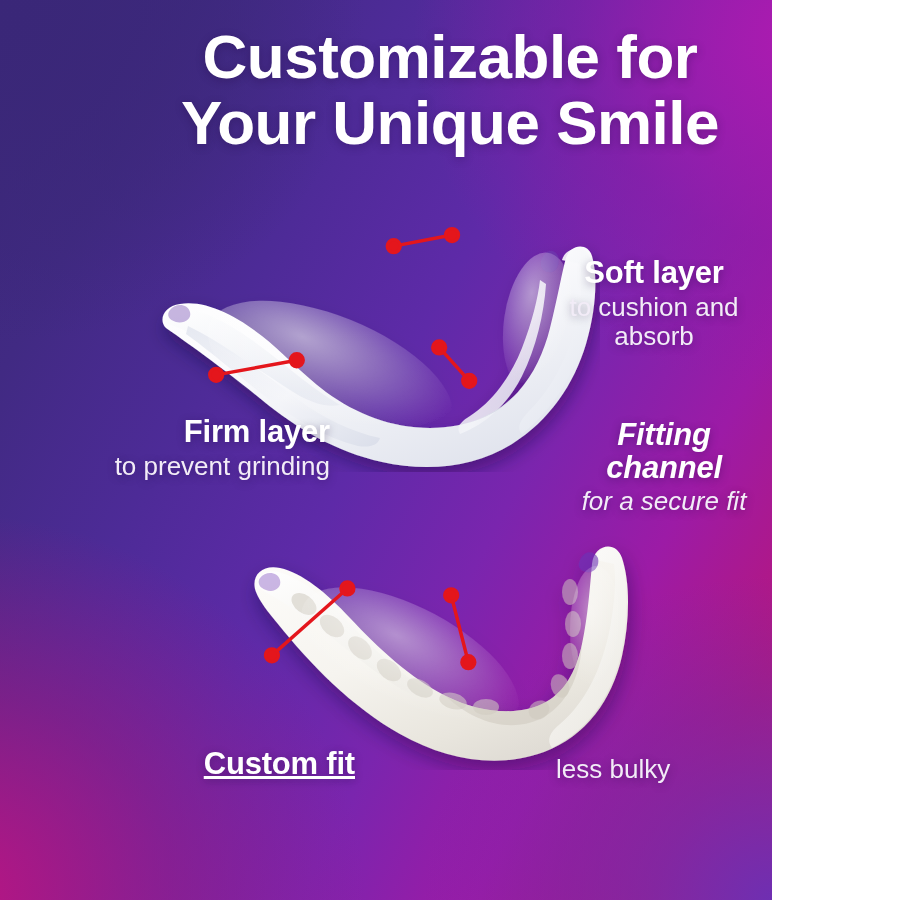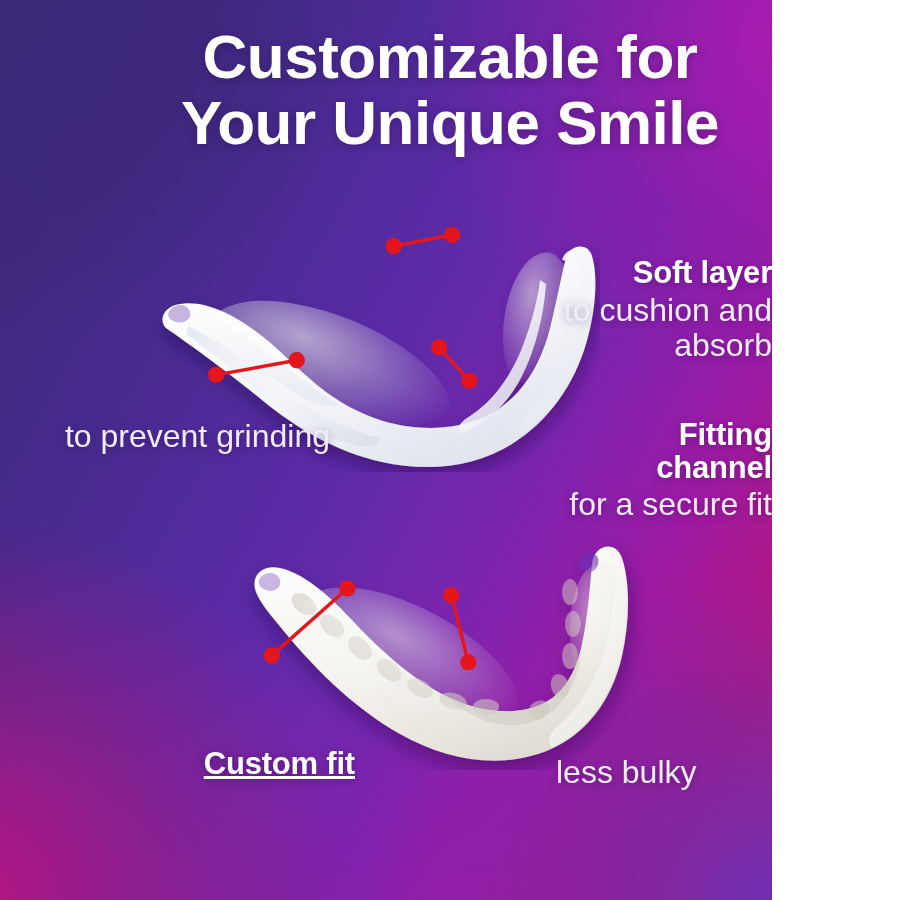--- a/index.html
+++ b/index.html
@@ -91,32 +91,32 @@
   .callout-title {
     display: block;
     font-size: 31px;
     font-weight: bold;
     line-height: 1.05;
     letter-spacing: -0.2px;
     text-shadow: 0 2px 8px rgba(30, 8, 60, 0.35);
   }
   .callout-sub {
     display: block;
-    font-size: 32px;
+    font-size: 26px;
     font-weight: normal;
     line-height: 1.12;
     margin-top: 3px;
     color: #f2ecf7;
     text-shadow: 0 2px 8px rgba(30, 8, 60, 0.35);
   }
   .align-right { text-align: right; }
-  .align-left { text-align: right; }
+  .align-left { text-align: center; }
   #callout-soft      { left: 536px; top: 257px; }
   #callout-firm      { left: 20px;  top: 416px; width: 310px; }
-  #callout-fitting   { left: 556px; top: 419px; }
+  #callout-fitting   { left: 556px; top: 419px; font-style: italic; }
   #callout-custom    { left: 110px; top: 748px; width: 245px; text-decoration: underline; }
   #callout-flexible  { left: 556px; top: 752px; }
   
   #connectors {
     position: absolute;
     inset: 0;
     pointer-events: none;
   }
 </style>
 </head>
@@ -353,20 +353,21 @@
       </g>
     </g>
   </svg>
 
   <div class="callout align-left" id="callout-soft">
     <span class="callout-title">Soft layer</span>
     <span class="callout-sub">to cushion and absorb</span>
   </div>
 
   <div class="callout align-right" id="callout-firm">
+    <span class="callout-title">Firm layer</span>
     <span class="callout-sub">to prevent grinding</span>
   </div>
 
   <div class="callout align-left" id="callout-fitting">
     <span class="callout-title">Fitting channel</span>
     <span class="callout-sub">for a secure fit</span>
   </div>
 
   <div class="callout align-right" id="callout-custom">
     <span class="callout-title">Custom fit</span>

